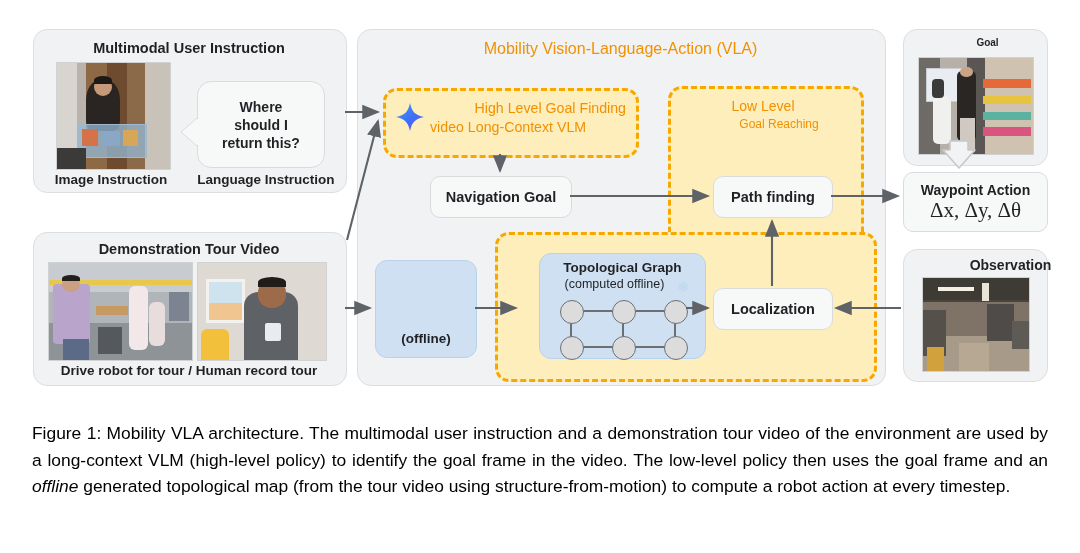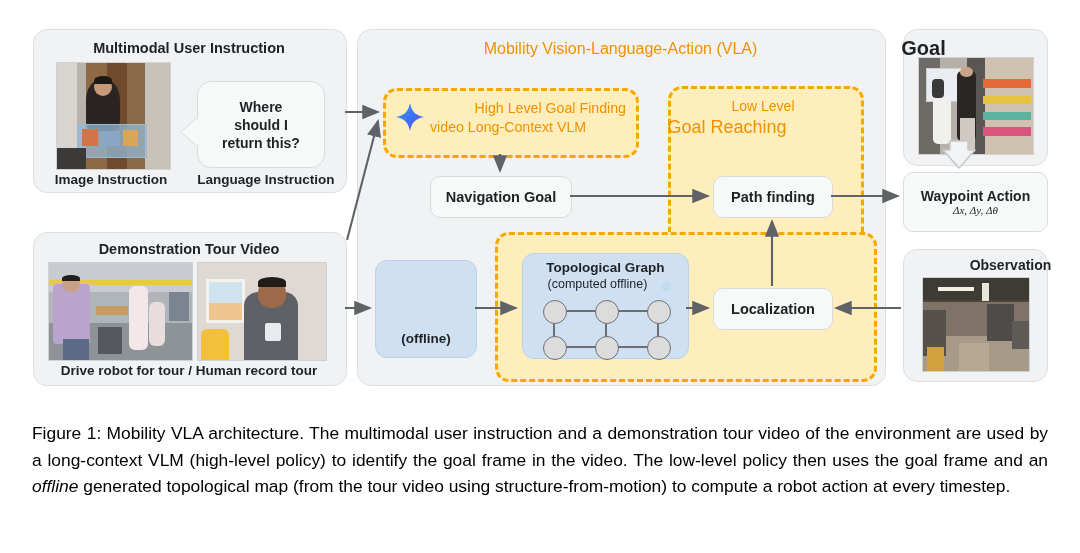--- a/index.html
+++ b/index.html
@@ -114,21 +114,21 @@
 </div>
 
 <div class="ttl" style="left:33px;top:363px;width:312px;font-size:13.5px;">Drive robot for tour  /  Human record tour</div>
 
 <div class="panel" style="left:357px;top:29px;width:527px;height:355px;"></div>
 
 <div class="otitle" style="left:357px;top:40px;width:527px;font-size:16px;">Mobility Vision-Language-Action (VLA)</div>
 
 <div class="dashed" style="left:668px;top:86px;width:190px;height:290px;"></div>
 <div class="otitle" style="left:668px;top:98px;width:190px;font-size:14px;">Low Level</div>
-<div class="otitle" style="left:632px;top:117px;width:190px;font-size:18px;">Goal Reaching</div>
+<div class="otitle" style="left:684px;top:117px;width:190px;font-size:12px;">Goal Reaching</div>
 
 <div class="dashed" style="left:495px;top:232px;width:376px;height:144px;"></div>
 
 <div class="dashed" style="left:383px;top:88px;width:250px;height:64px;"></div>
 <svg class="layer">
   <defs>
     <linearGradient id="gemGrad" x1="0" y1="0" x2="1" y2="1">
       <stop offset="0%" stop-color="#4a9dfb"></stop>
       <stop offset="55%" stop-color="#3b6ff5"></stop>
       <stop offset="100%" stop-color="#7b4df0"></stop>
@@ -150,21 +150,21 @@
 
 <div class="wbox" style="left:713px;top:288px;width:118px;height:40px;font-size:14.5px;">
   <span>Localization</span>
 </div>
 
 <div class="bluebox" style="left:375px;top:260px;width:100px;height:96px;">
   <div style="position:absolute;left:0;top:70px;width:100%;text-align:center;
               font-weight:bold;font-size:13.5px;color:#1f2124;">(offline)</div>
 </div>
 
-<div class="bluebox" style="left:522px;top:253px;width:165px;height:104px;">
+<div class="bluebox" style="left:539px;top:253px;width:165px;height:104px;">
   <div style="position:absolute;left:0;top:6px;width:100%;text-align:center;
               font-weight:bold;font-size:13.5px;color:#1f2124;">Topological Graph</div>
   <div style="position:absolute;left:-8px;top:23px;width:100%;text-align:center;
               font-size:12.5px;color:#1f2124;">(computed offline)</div>
   <span class="snow" style="left:137px;top:24px;">❅</span>
 
   <div class="edge" style="left:31px;top:56px;width:52px;height:2px;"></div>
   <div class="edge" style="left:83px;top:56px;width:52px;height:2px;"></div>
   <div class="edge" style="left:31px;top:92px;width:52px;height:2px;"></div>
   <div class="edge" style="left:83px;top:92px;width:52px;height:2px;"></div>
@@ -174,21 +174,21 @@
 
   <div class="node" style="left:20px;top:46px;"></div>
   <div class="node" style="left:72px;top:46px;"></div>
   <div class="node" style="left:124px;top:46px;"></div>
   <div class="node" style="left:20px;top:82px;"></div>
   <div class="node" style="left:72px;top:82px;"></div>
   <div class="node" style="left:124px;top:82px;"></div>
 </div>
 
 <div class="panel" style="left:903px;top:29px;width:143px;height:135px;"></div>
-<div class="ttl" style="left:852px;top:37px;width:143px;font-size:20px;">Goal</div>
+<div class="ttl" style="left:916px;top:37px;width:143px;font-size:10px;">Goal</div>
 <div class="photo" style="left:918px;top:57px;width:114px;height:96px;background:#8e8880;">
   <div style="position:absolute;inset:0;background:
       linear-gradient(to right,#6e6a66 0 18%, #b6b0a8 18% 42%, #5a5653 42% 58%, #cfc2b0 58% 100%);"></div>
   <div style="position:absolute;left:6%;top:10%;width:30%;height:34%;
        background:#e9edf1;border:1px solid #c9ced3;"></div>
   <div style="position:absolute;left:12%;top:40%;width:16%;height:50%;
        background:#f0f0ee;border-radius:5px;"></div>
   <div style="position:absolute;left:11%;top:22%;width:11%;height:20%;
        background:#3a3a3a;border-radius:4px;"></div>
   <div style="position:absolute;left:33%;top:14%;width:17%;height:72%;
@@ -197,22 +197,22 @@
        background:#caa486;border-radius:50%;"></div>
   <div style="position:absolute;left:36%;top:62%;width:13%;height:36%;background:#cfc9c1;"></div>
   <div style="position:absolute;left:56%;top:22%;width:42%;height:9%;background:#e46a3a;"></div>
   <div style="position:absolute;left:56%;top:40%;width:42%;height:8%;background:#e8c33f;"></div>
   <div style="position:absolute;left:56%;top:56%;width:42%;height:9%;background:#5ab3a0;"></div>
   <div style="position:absolute;left:56%;top:72%;width:42%;height:9%;background:#d9547f;"></div>
 </div>
 
 <div class="wbox" style="left:903px;top:172px;width:143px;height:58px;flex-direction:column;">
   <span style="font-size:14px;">Waypoint Action</span>
-  <span style="font-family:'Liberation Serif',serif;font-style:italic;font-weight:normal;
-               font-size:11px;margin-top:0;">Δx, Δy, Δθ</span>
+  <span style="font-family:'Liberation Serif',serif;font-weight:normal;
+               font-size:21px;margin-top:0;">Δx, Δy, Δθ</span>
 </div>
 
 <div class="panel" style="left:903px;top:249px;width:143px;height:131px;"></div>
 <div class="ttl" style="left:903px;top:257px;width:143px;font-size:14px;padding-left:36px;">Observation</div>
 <div class="photo" style="left:922px;top:277px;width:106px;height:93px;background:#6d6154;">
   <div style="position:absolute;inset:0;background:
       linear-gradient(to bottom,#4a443c 0 26%, #7e7366 26% 62%, #a79a88 62% 100%);"></div>
   <div style="position:absolute;left:0;top:0;width:100%;height:24%;background:#3e3a34;"></div>
   <div style="position:absolute;left:14%;top:10%;width:34%;height:4%;background:#f4f1e4;"></div>
   <div style="position:absolute;left:56%;top:5%;width:6%;height:20%;background:#e9e4d6;"></div>

